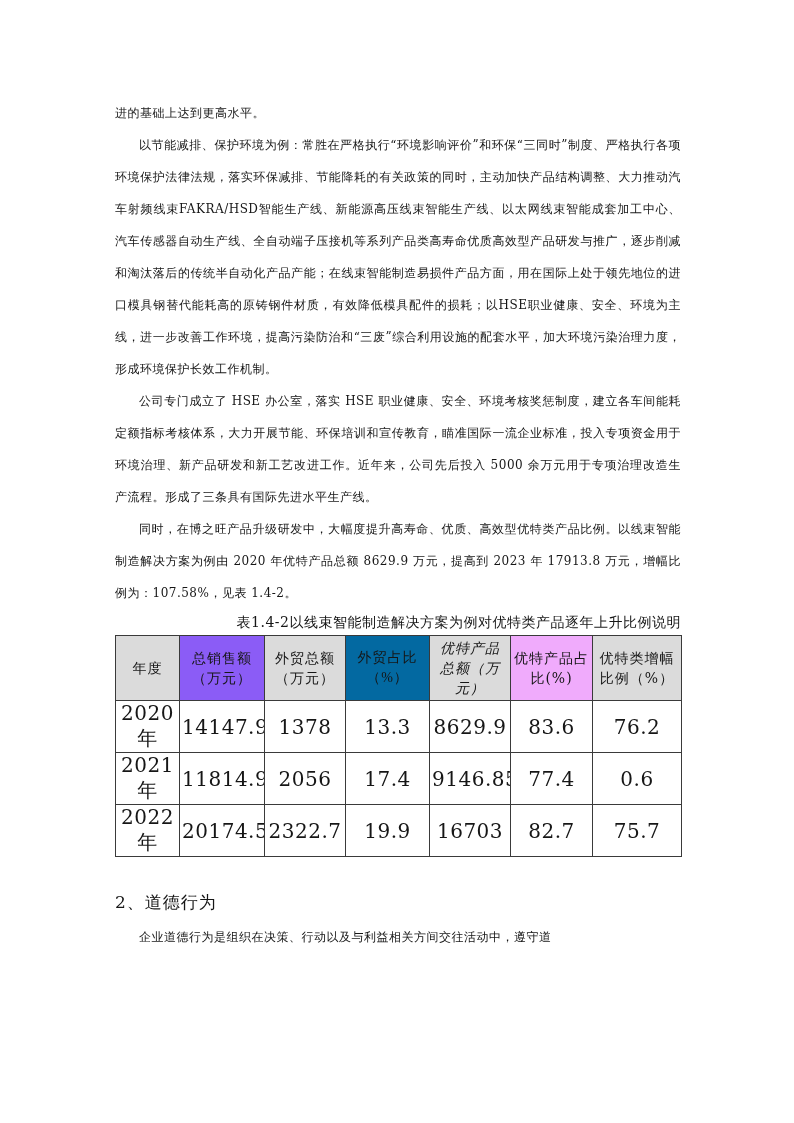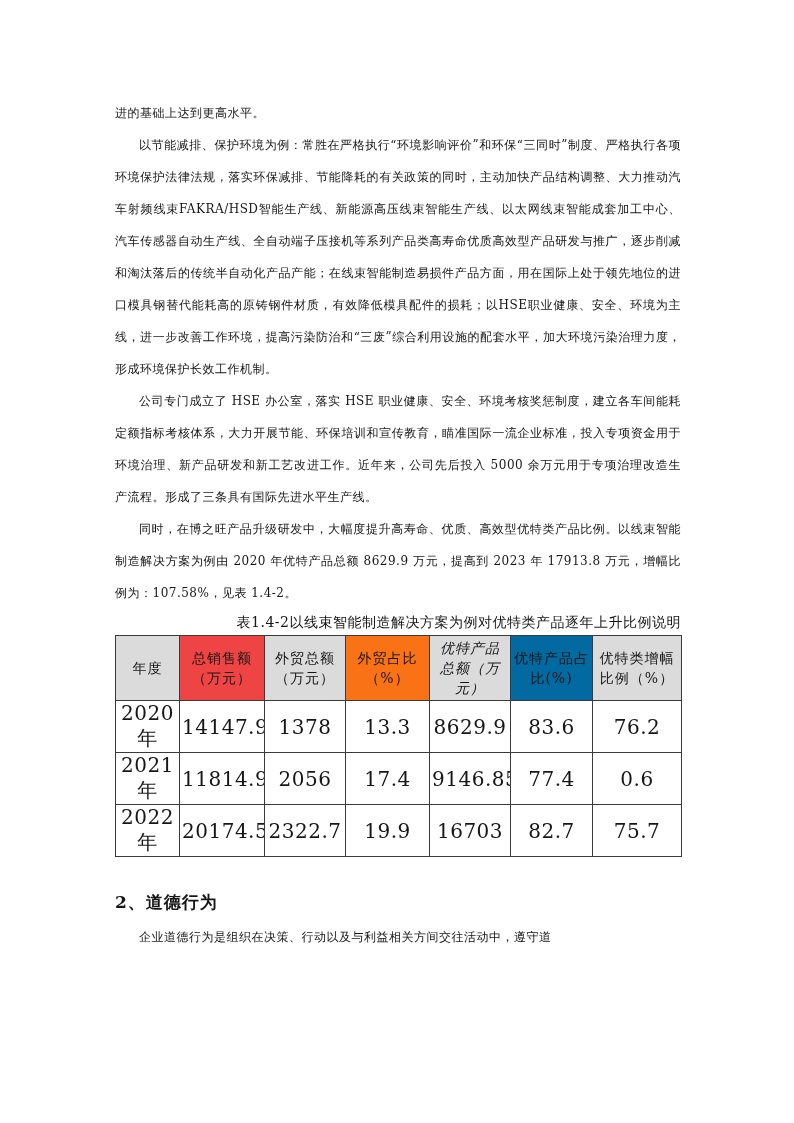--- a/index.html
+++ b/index.html
@@ -69,21 +69,21 @@
   col.c0 { width: 64px; }
   col.c1 { width: 85px; }
   col.c2 { width: 81px; }
   col.c3 { width: 84px; }
   col.c4 { width: 81px; }
   col.c5 { width: 82px; }
   col.c6 { width: 89px; }
   .section-heading {
     margin: 32px 0 6px 0;
     font-size: 17px;
-    font-weight: bold;
+    font-weight: normal;
     line-height: 26px;
     letter-spacing: 1px;
   }
 </style>
 </head>
 <body>
 
 <div class="page">
 
   <p class="para no-indent">进的基础上达到更高水平。</p>
@@ -99,25 +99,25 @@
         <col class="c1">
         <col class="c2">
         <col class="c3">
         <col class="c4">
         <col class="c5">
         <col class="c6">
     </colgroup>
     <thead>
       <tr>
         <th style="background: rgb(219, 219, 219);">年度</th>
-        <th style="background: #ef4444;">总销售额（万元）</th>
+        <th style="background: #8b5cf6;">总销售额（万元）</th>
         <th style="background: rgb(219, 219, 219);">外贸总额（万元）</th>
-        <th style="background: #f97316;">外贸占比（%）</th>
+        <th style="background: #0369a1; font-family: Liberation Serif, serif;">外贸占比（%）</th>
         <th style="background: rgb(219, 219, 219); font-style: italic;">优特产品总额（万元）</th>
-        <th style="background: #0369a1;">优特产品占比(%)</th>
+        <th style="background: #f0abfc;">优特产品占比(%)</th>
         <th style="background: rgb(219, 219, 219);">优特类增幅比例（%）</th>
       </tr>
     </thead>
     <tbody>
       <tr>
         <td>2020年</td>
         <td>14147.98</td>
         <td>1378</td>
         <td>13.3</td>
         <td>8629.9</td>

